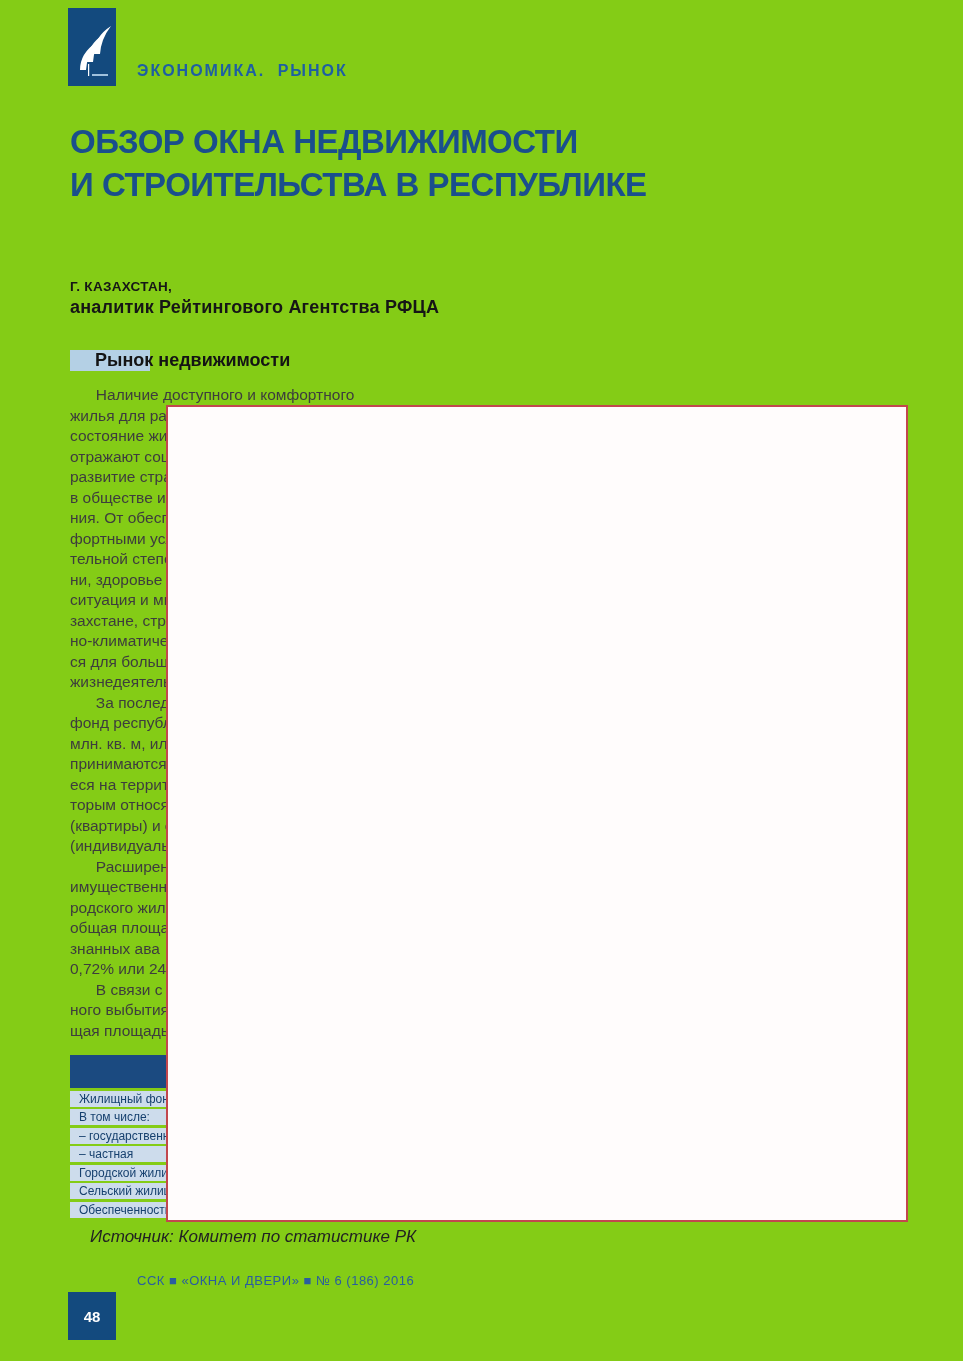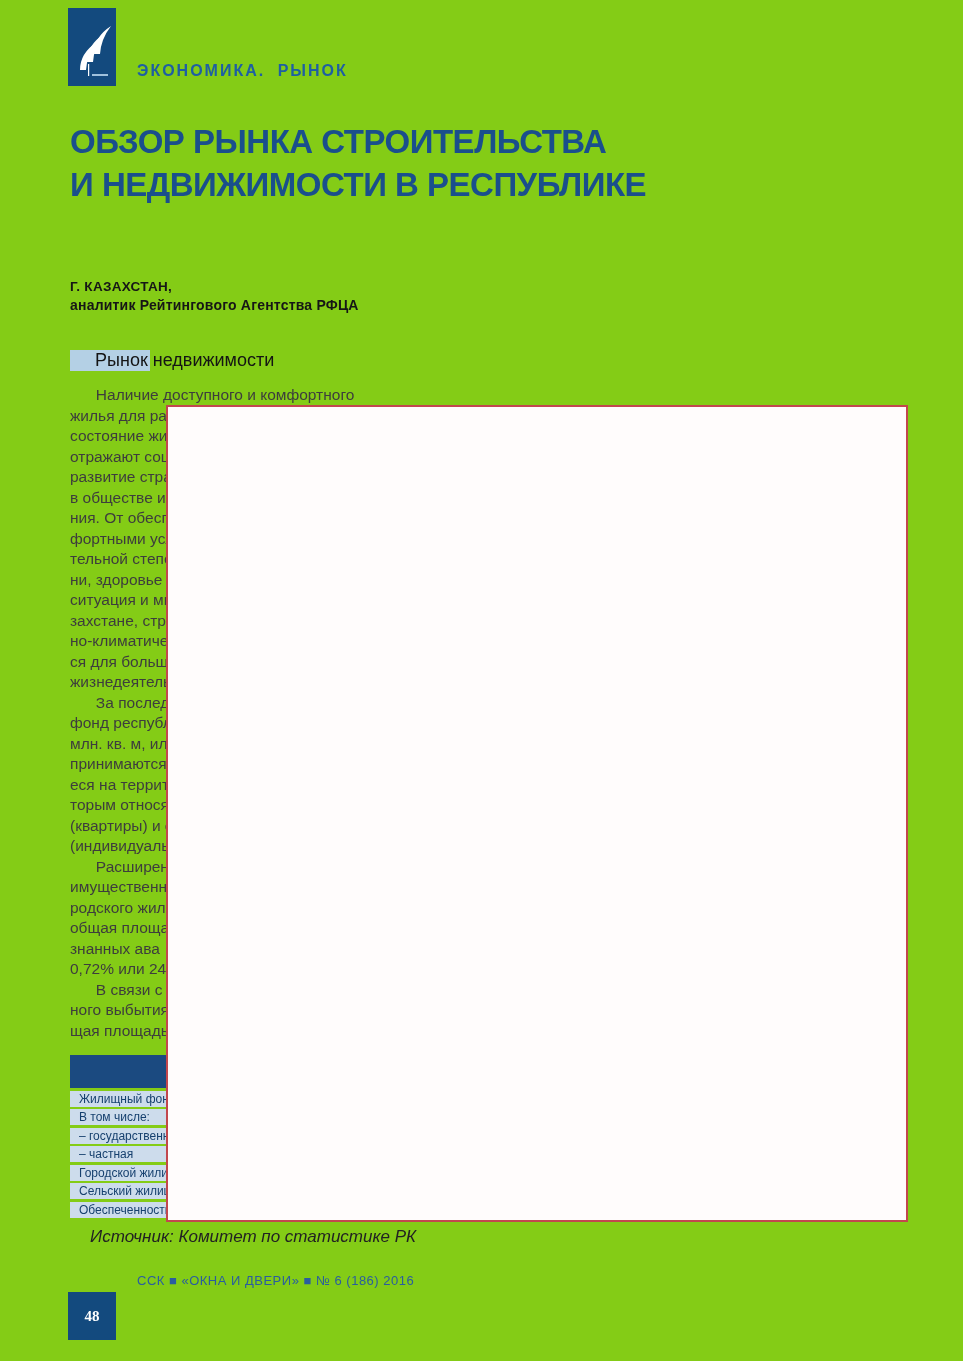--- a/index.html
+++ b/index.html
@@ -17,27 +17,27 @@
              font-size:16px; font-weight:bold; letter-spacing:2px; word-spacing:6px;
              color:var(--eyebrow-blue,#1e5fa3); }
 
   .title { position:absolute; left:70px; top:120px; margin:0;
            color:var(--accent-blue,#1a4f8c); font-size:33px; font-weight:bold;
            letter-spacing:-0.5px; }
   .title-line { line-height:43px; white-space:nowrap; }
 
   .author { position:absolute; left:70px; top:279px; color:#161616; }
   .author-name { font-size:13.5px; font-weight:bold; letter-spacing:0.3px; }
-  .author-role { font-size:14px; font-weight:bold; margin-top:3px; letter-spacing:0.2px; }
+  .author-role { font-size:18px; font-weight:bold; margin-top:3px; letter-spacing:0.2px; }
 
   
   .heading-highlight { position:absolute; left:70px; top:350px; width:80px; height:21px;
                        background:var(--highlight,#b4d0e5); }
   .section-heading { position:absolute; left:95px; top:350px;
-                     font-size:18px; font-weight:normal; color:#141414;text-align:right; }
+                     font-size:18px; font-weight:bold; color:#141414;text-align:right; }
 
   .col { position:absolute; width:272px; color:#3d3d3d; font-size:15.5px; white-space:pre; }
   .col .line { overflow:visible; }
   .col-left  { left:70px;  top:385px; }
   .col-left  .line { line-height:20.5px; height:20.5px; }
   .col-mid   { left:352px; top:346px; }
   .col-mid   .line { line-height:21.5px; height:21.5px; }
   .col-right { left:640px; top:346px; }
   .col-right .line { line-height:21.5px; height:21.5px; }
 
@@ -52,21 +52,21 @@
             font-size:17px; color:#222222; }
 
   
   .overlay { position:absolute; left:166px; top:405px; width:742px; height:817px;
              background:#fffcfc; border:2px solid var(--overlay-border,#c2474e); }
 
   
   .footer-square { position:absolute; left:68px; top:1292px; width:48px; height:48px;
                    background:var(--logo-blue,#134a7e); color:#ffffff;
                    font-size:15px; font-weight:bold;
-                   display:flex; align-items:center; justify-content:center;font-family:Liberation Serif, serif; }
+                   display:flex; align-items:center; justify-content:center; }
   .footer-text { position:absolute; left:137px; top:1273px; font-size:13px;
                  letter-spacing:0.5px; color:var(--footer-text,#2a5d9f); }
 </style>
 </head>
 <body>
 
 <div class="page">
 
   <div class="logo">
     <svg width="48" height="78" viewBox="0 0 48 78" xmlns="http://www.w3.org/2000/svg">
@@ -74,22 +74,22 @@
       <path d="M19 54 Q19 37 36 26 Q26 39 25 54 Z" fill="#ffffff"></path>
       <path d="M26 46 Q26 29 43 18 Q33 31 32 46 Z" fill="#ffffff"></path>
       <rect x="20" y="56" width="1.2" height="12" fill="#ffffff"></rect>
       <rect x="24" y="66" width="16" height="2" fill="#9fc1dd"></rect>
     </svg>
   </div>
 
   <div class="eyebrow">ЭКОНОМИКА. РЫНОК</div>
 
   <h1 class="title">
-      <div class="title-line">ОБЗОР РЫНКА СТРОИТЕЛЬСТВА</div>
-      <div class="title-line">И НЕДВИЖИМОСТИ В РЕСПУБЛИКЕ</div>
+      <div class="title-line">ОБЗОР ОКНА НЕДВИЖИМОСТИ</div>
+      <div class="title-line">И СТРОИТЕЛЬСТВА В РЕСПУБЛИКЕ</div>
     </h1>
 
   <div class="author">
     <div class="author-name">Г. КАЗАХСТАН,</div>
     <div class="author-role">аналитик Рейтингового Агентства РФЦА</div>
   </div>
 
   <div class="heading-highlight"></div>
   <div class="section-heading">Рынок недвижимости</div>
 

